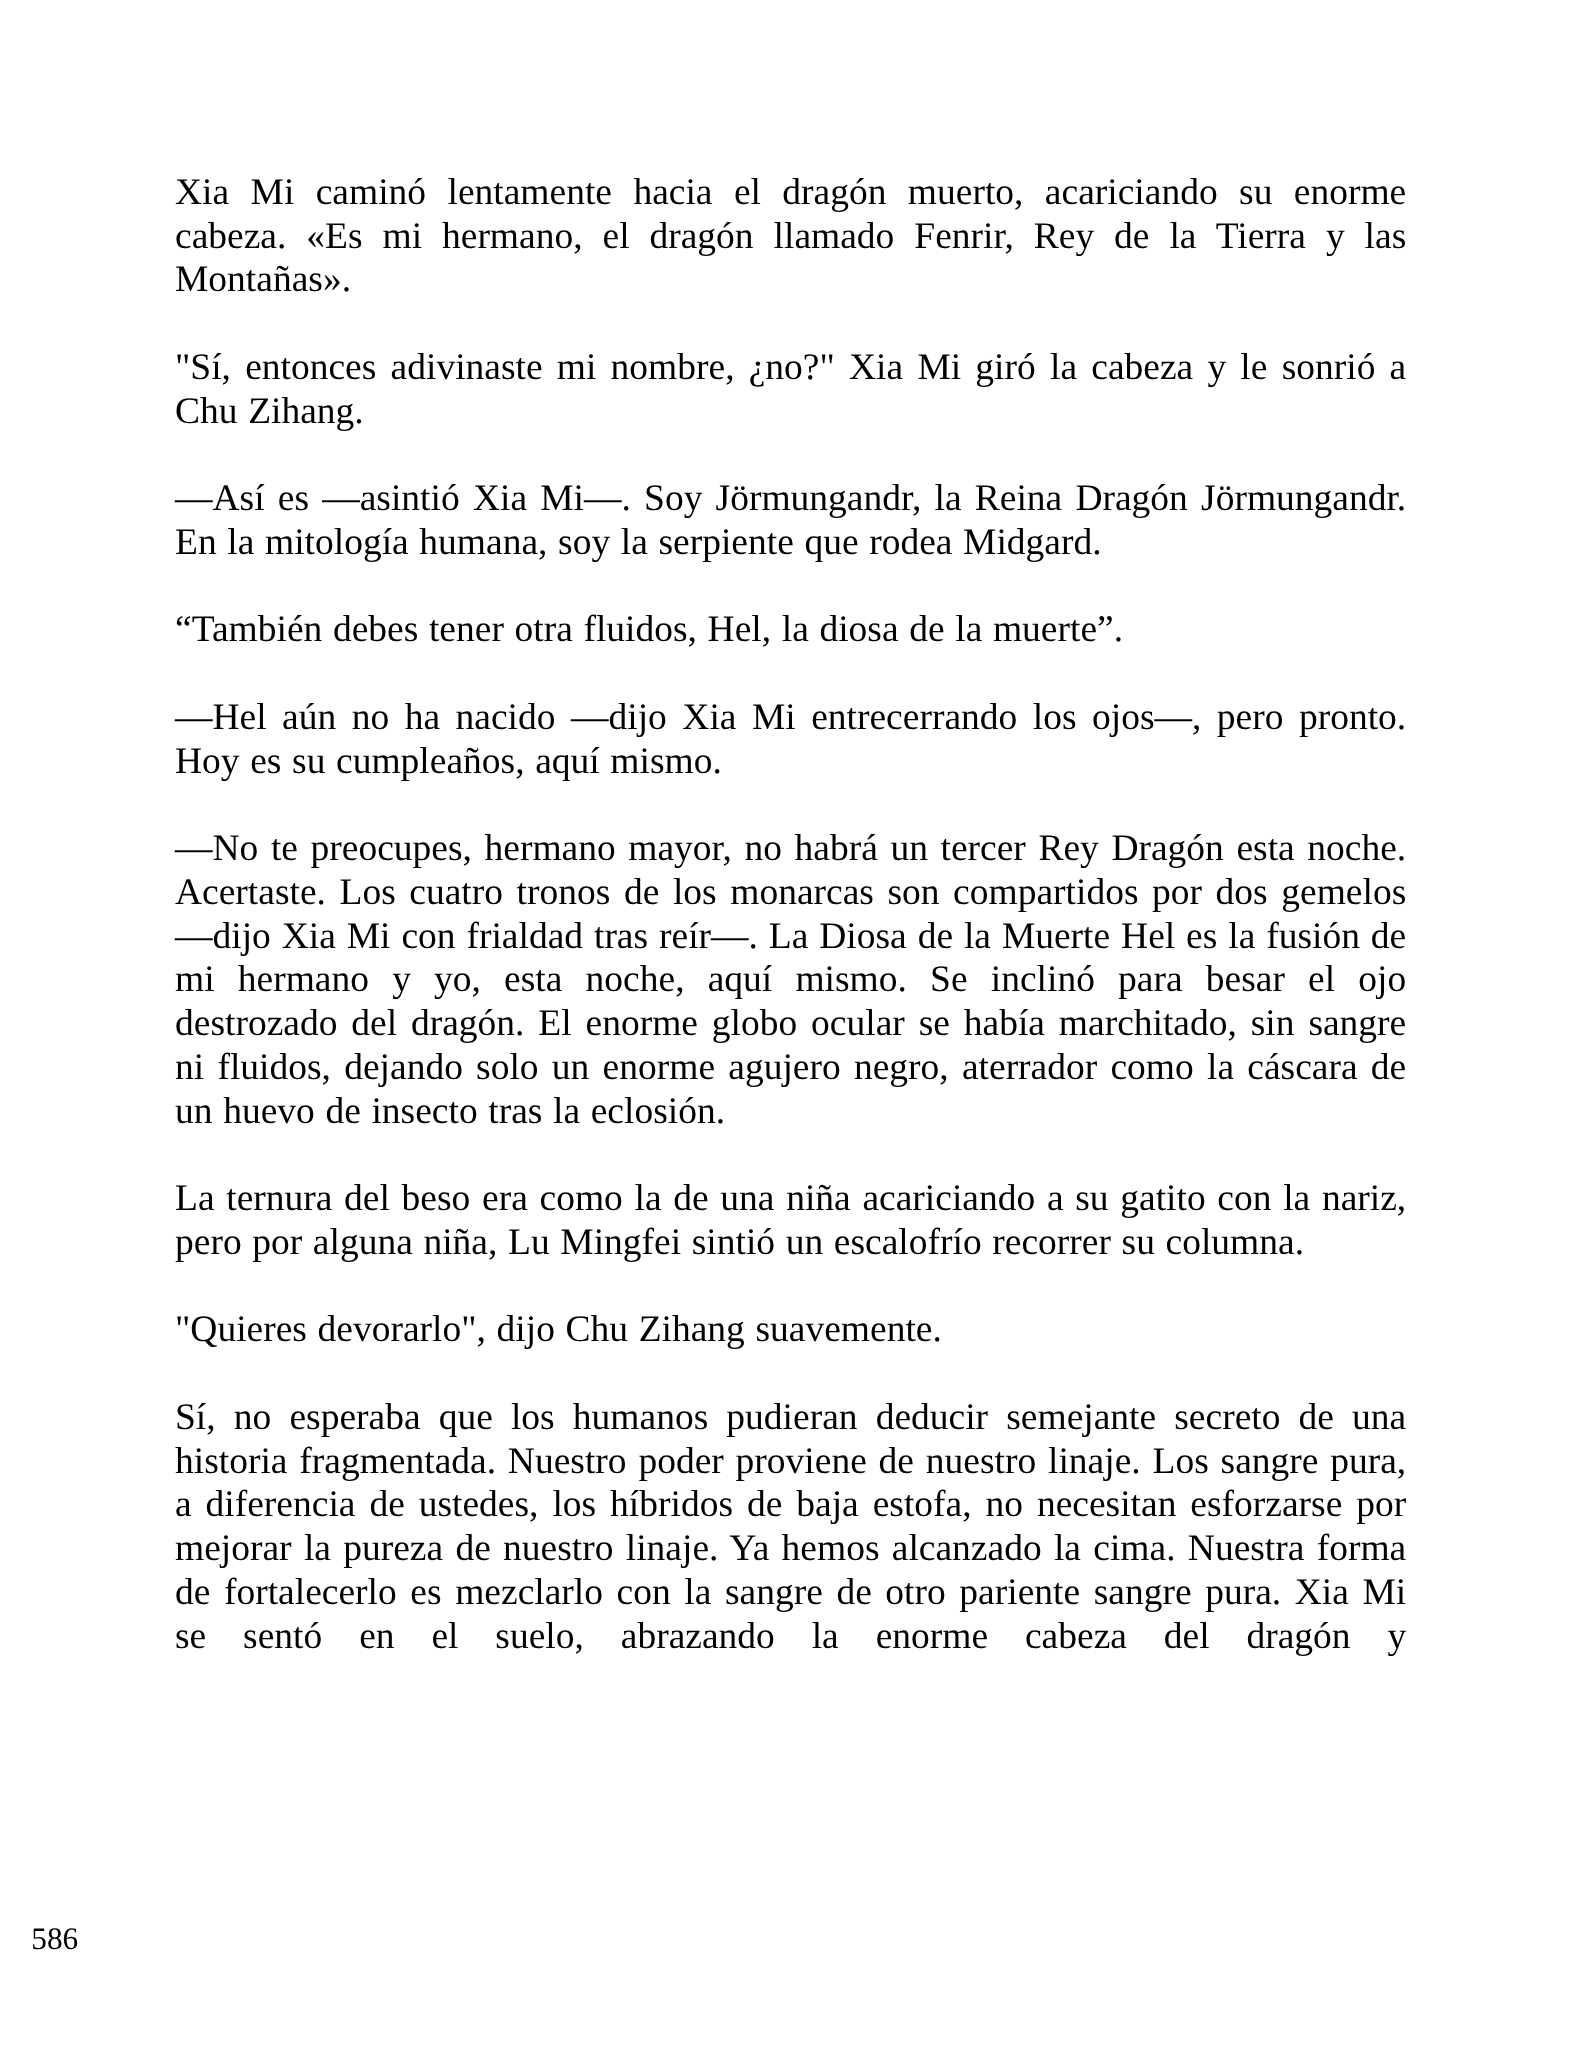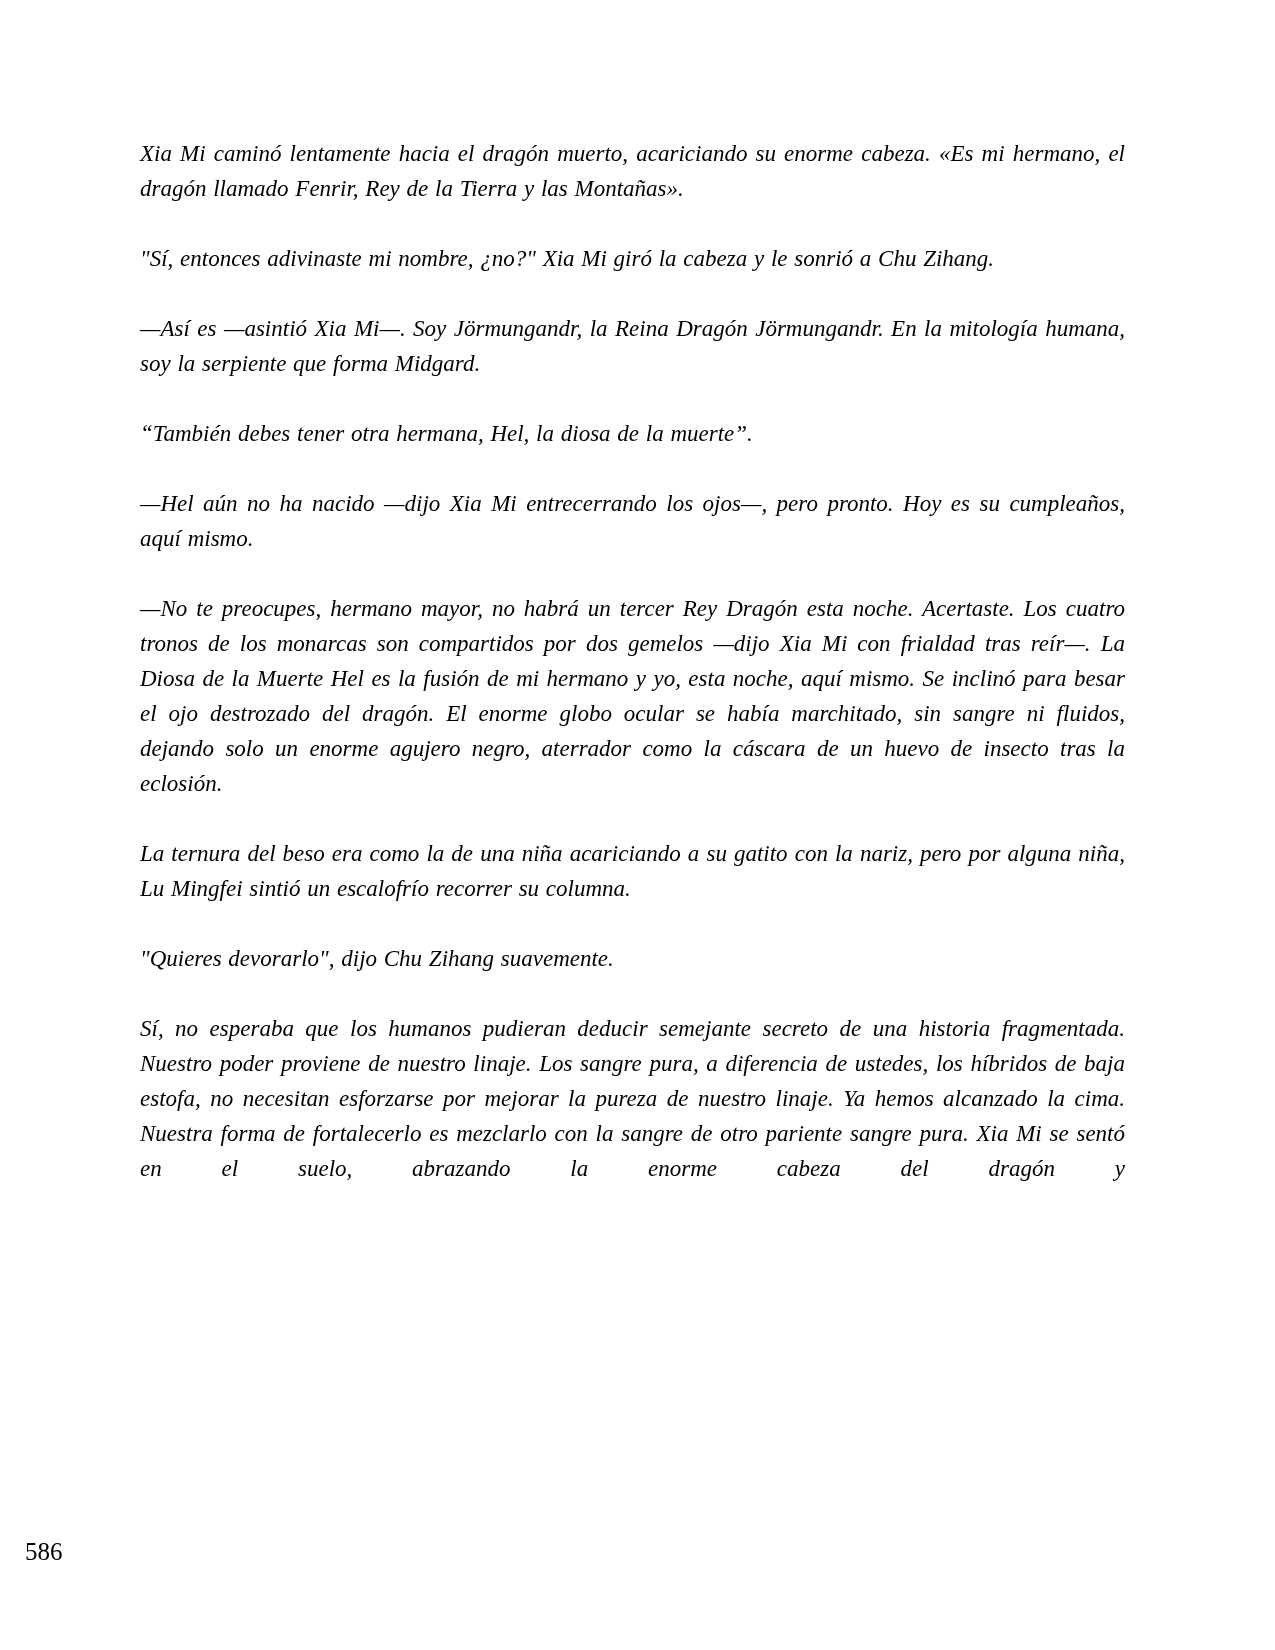--- a/index.html
+++ b/index.html
@@ -17,25 +17,24 @@
     color: #000000;
   }
   .content {
     position: absolute;
     left: 140px;
     top: 136px;
     width: 985px;
   }
   .content p {
     margin: 0 0 35px 0;
-    font-size: 23px;
+    font-size: 30px;
     line-height: 35px;
     text-align: justify;
     word-spacing: 1px;
-    font-style: italic;
   }
   .content p.fill-last {
     text-align-last: justify;
   }
   .page-number {
     position: absolute;
     left: 0;
     top: 1537px;
     width: 100%;
     text-align: left;
@@ -44,22 +43,22 @@
     padding-left: 25px;
   }
 </style>
 </head>
 <body>
 
 <div class="page">
   <div class="content">
     <p>Xia Mi caminó lentamente hacia el dragón muerto, acariciando su enorme cabeza. «Es mi hermano, el dragón llamado Fenrir, Rey de la Tierra y las Montañas».</p>
     <p>"Sí, entonces adivinaste mi nombre, ¿no?" Xia Mi giró la cabeza y le sonrió a Chu Zihang.</p>
-    <p>—Así es —asintió Xia Mi—. Soy Jörmungandr, la Reina Dragón Jörmungandr. En la mitología humana, soy la serpiente que forma Midgard.</p>
-    <p>“También debes tener otra hermana, Hel, la diosa de la muerte”.</p>
+    <p>—Así es —asintió Xia Mi—. Soy Jörmungandr, la Reina Dragón Jörmungandr. En la mitología humana, soy la serpiente que rodea Midgard.</p>
+    <p>“También debes tener otra fluidos, Hel, la diosa de la muerte”.</p>
     <p>—Hel aún no ha nacido —dijo Xia Mi entrecerrando los ojos—, pero pronto. Hoy es su cumpleaños, aquí mismo.</p>
     <p>—No te preocupes, hermano mayor, no habrá un tercer Rey Dragón esta noche. Acertaste. Los cuatro tronos de los monarcas son compartidos por dos gemelos —dijo Xia Mi con frialdad tras reír—. La Diosa de la Muerte Hel es la fusión de mi hermano y yo, esta noche, aquí mismo. Se inclinó para besar el ojo destrozado del dragón. El enorme globo ocular se había marchitado, sin sangre ni fluidos, dejando solo un enorme agujero negro, aterrador como la cáscara de un huevo de insecto tras la eclosión.</p>
     <p>La ternura del beso era como la de una niña acariciando a su gatito con la nariz, pero por alguna niña, Lu Mingfei sintió un escalofrío recorrer su columna.</p>
     <p>"Quieres devorarlo", dijo Chu Zihang suavemente.</p>
     <p class="fill-last">Sí, no esperaba que los humanos pudieran deducir semejante secreto de una historia fragmentada. Nuestro poder proviene de nuestro linaje. Los sangre pura, a diferencia de ustedes, los híbridos de baja estofa, no necesitan esforzarse por mejorar la pureza de nuestro linaje. Ya hemos alcanzado la cima. Nuestra forma de fortalecerlo es mezclarlo con la sangre de otro pariente sangre pura. Xia Mi se sentó en el suelo, abrazando la enorme cabeza del dragón y</p>
   </div>
   <div class="page-number">586</div>
 </div>
 
 </body></html>

